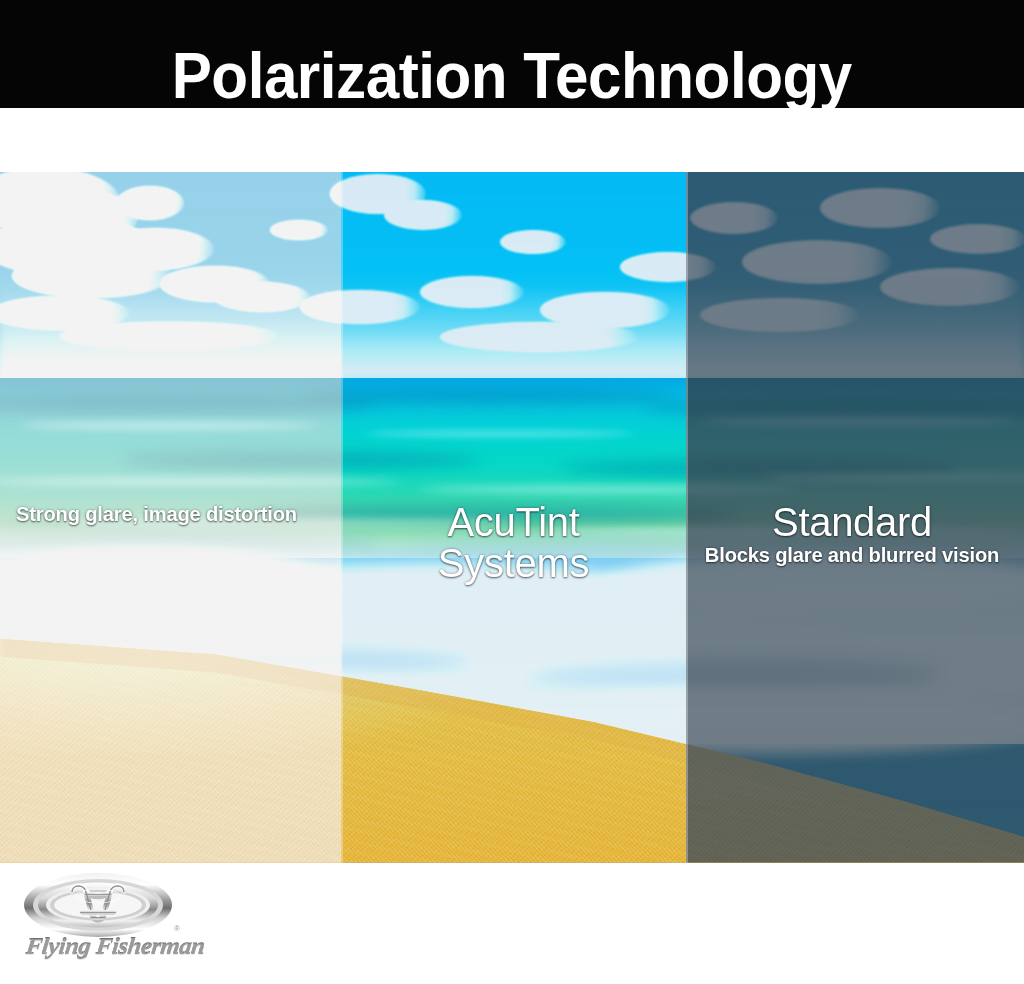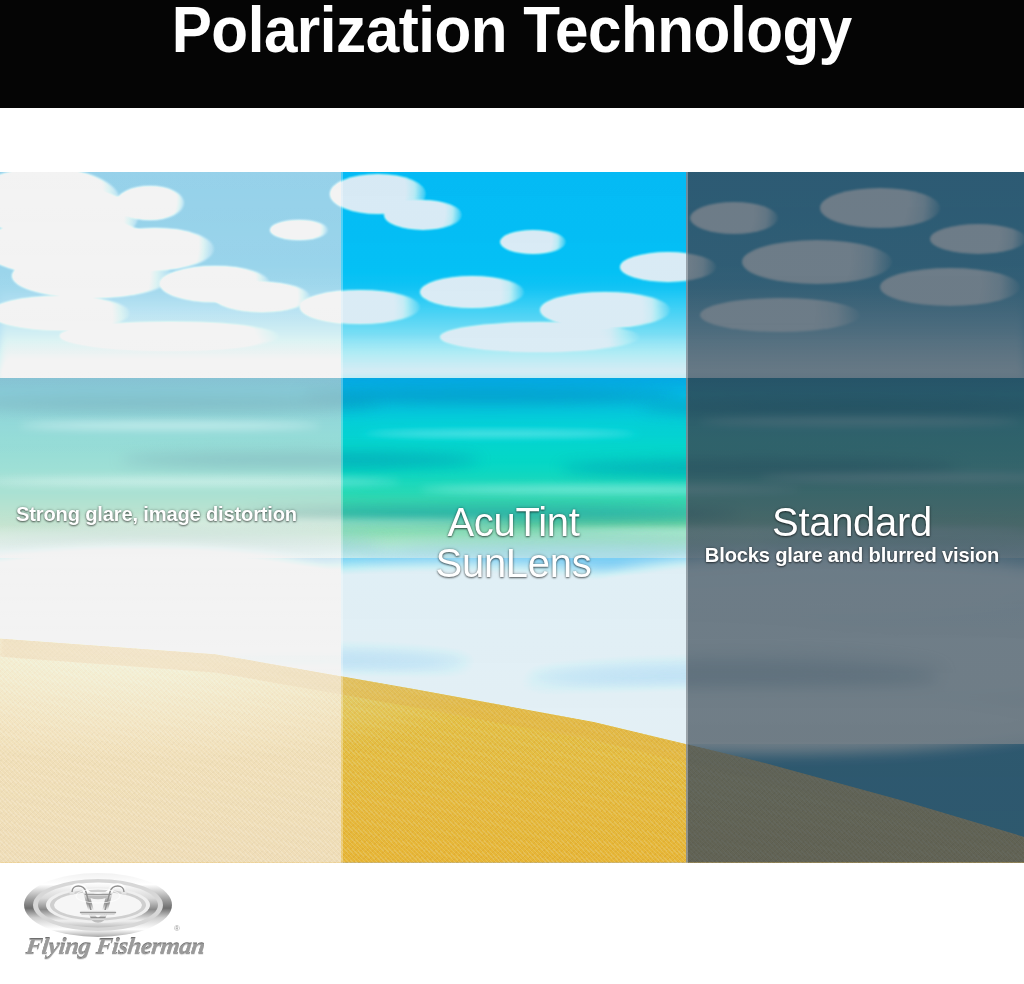--- a/index.html
+++ b/index.html
@@ -8,21 +8,21 @@
     background: #ffffff;
     font-family: "Liberation Sans", sans-serif;
     overflow: hidden;
   }
   #page { position: relative; width: 1024px; height: 984px; background: #fff; }
 
   
   .header-bar {
     position: absolute; left: 0; top: 0; width: 1024px; height: 108px;
     background: #050505;
-    display: flex; align-items: flex-start; justify-content: center;
+    display: flex; align-items: flex-end; justify-content: center;
   }
   .header-title {
     color: #ffffff;
     font-family: "Liberation Sans Narrow", "Liberation Sans", sans-serif;
     font-weight: bold;
     font-size: 64px;
     letter-spacing: -0.5px;
     line-height: 1;
     transform: scaleX(0.94);
     white-space: nowrap;
@@ -294,21 +294,21 @@
     </div>
     <div class="lens-edge e1"></div>
     <div class="lens-edge e2"></div>
 
     <div class="caption caption-1">
       <div class="cap-sub">Strong glare, image distortion</div>
     </div>
 
     <div class="caption caption-2">
       <div class="cap-main">AcuTint</div>
-      <div class="cap-main">SunLens</div>
+      <div class="cap-main">Systems</div>
     </div>
 
     <div class="caption caption-3">
       <div class="cap-main">Standard</div>
       <div class="cap-sub">Blocks glare and blurred vision</div>
     </div>
   </div>
 
   <div class="logo-block">
     <svg class="emblem" viewBox="0 0 152 66">

